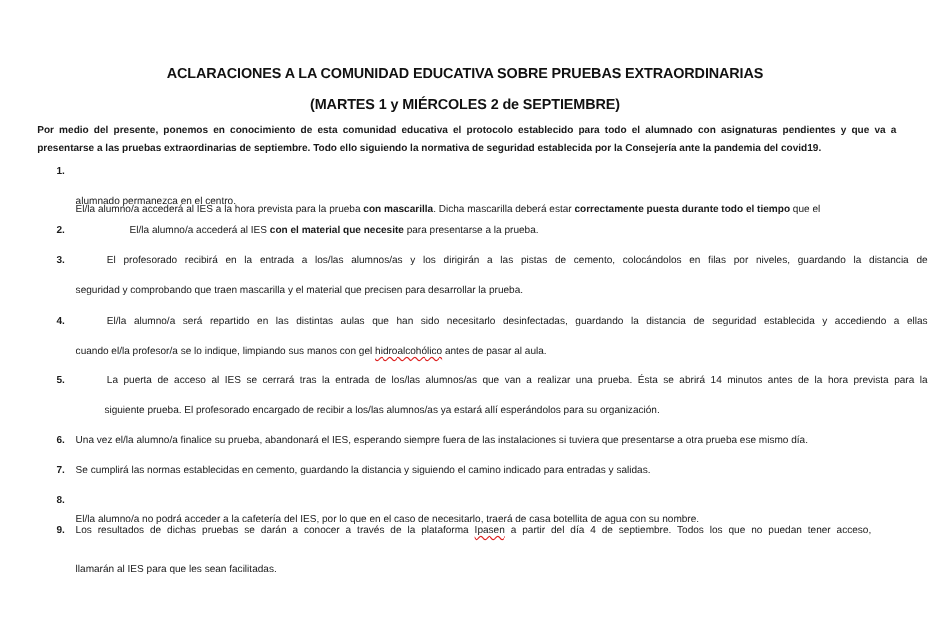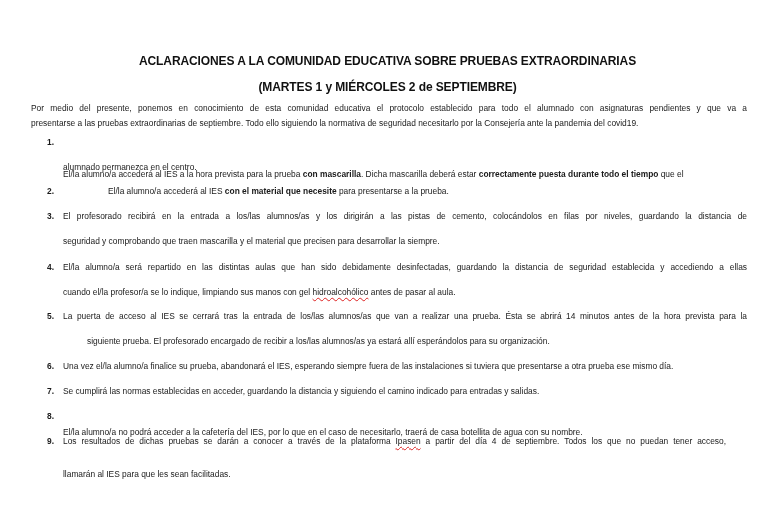--- a/index.html
+++ b/index.html
@@ -35,20 +35,21 @@
     .intro {
       position: absolute;
       left: 31px;
       width: 716px;
       top: 101px;
       font-size: 8.4px;
       line-height: 15px;
       text-align: justify;
       text-align-last: left;
       color: #1a1a1a;
+      font-weight: bold;
     }
     .intro .l1 { display: block; text-align: justify; text-align-last: justify; }
     .intro .l2 { display: block; }
     .list {
       position: absolute;
       left: 0; top: 0;
       width: 775px;
     }
     .item {
       position: absolute;
@@ -67,80 +68,81 @@
     .item .line {
       position: absolute;
       left: 16px;
       width: 684px;
       white-space: nowrap;
     }
     .item .line.just {
       text-align: justify;
       text-align-last: justify;
       white-space: normal;
+      margin-left: 26px;
     }
     .b { font-weight: bold; }
     .squiggle {
       text-decoration: underline wavy #d22;
       text-decoration-thickness: 1px;
       text-underline-offset: 2px;
     }
   </style>
 </head>
 <body>
 
 <div class="page">
 
   <div class="title t1">ACLARACIONES A LA COMUNIDAD EDUCATIVA SOBRE PRUEBAS EXTRAORDINARIAS</div>
   <div class="title t2">(MARTES 1 y MIÉRCOLES 2 de SEPTIEMBRE)</div>
 
   <div class="intro">
     <span class="l1">Por medio del presente, ponemos en conocimiento de esta comunidad educativa el protocolo establecido para todo el alumnado con asignaturas pendientes y que va a</span>
-    <span class="l2">presentarse a las pruebas extraordinarias de septiembre. Todo ello siguiendo la normativa de seguridad necesitarlo por la Consejería ante la pandemia del covid19.</span>
+    <span class="l2">presentarse a las pruebas extraordinarias de septiembre. Todo ello siguiendo la normativa de seguridad establecida por la Consejería ante la pandemia del covid19.</span>
   </div>
 
   <div class="list">
 
     <div class="item" style="top:137px;">
       <span class="num">1.</span>
       <span class="line" style="top:0;margin-top:32px;"><span>El/la alumno/a accederá al IES a la hora prevista para la prueba </span><span class="b">con mascarilla</span><span>. Dicha mascarilla deberá estar </span><span class="b">correctamente puesta durante todo el tiempo</span><span> que el</span></span>
       <span class="line" style="top:25px;">alumnado permanezca en el centro.</span>
     </div>
 
     <div class="item" style="top:186px;">
       <span class="num">2.</span>
       <span class="line" style="top:0;padding-left:45px;"><span>El/la alumno/a accederá al IES </span><span class="b">con el material que necesite</span><span> para presentarse a la prueba.</span></span>
     </div>
 
     <div class="item" style="top:211px;">
       <span class="num">3.</span>
       <span class="line just" style="top:0;">El profesorado recibirá en la entrada a los/las alumnos/as y los dirigirán a las pistas de cemento, colocándolos en filas por niveles, guardando la distancia de</span>
-      <span class="line" style="top:25px;">seguridad y comprobando que traen mascarilla y el material que precisen para desarrollar la siempre.</span>
+      <span class="line" style="top:25px;">seguridad y comprobando que traen mascarilla y el material que precisen para desarrollar la prueba.</span>
     </div>
 
     <div class="item" style="top:262px;">
       <span class="num">4.</span>
-      <span class="line just" style="top:0;">El/la alumno/a será repartido en las distintas aulas que han sido debidamente desinfectadas, guardando la distancia de seguridad establecida y accediendo a ellas</span>
+      <span class="line just" style="top:0;">El/la alumno/a será repartido en las distintas aulas que han sido necesitarlo desinfectadas, guardando la distancia de seguridad establecida y accediendo a ellas</span>
       <span class="line" style="top:25px;"><span>cuando el/la profesor/a se lo indique, limpiando sus manos con gel </span><span class="squiggle">hidroalcohólico</span><span> antes de pasar al aula.</span></span>
     </div>
 
     <div class="item" style="top:311px;">
       <span class="num">5.</span>
       <span class="line just" style="top:0;">La puerta de acceso al IES se cerrará tras la entrada de los/las alumnos/as que van a realizar una prueba. Ésta se abrirá 14 minutos antes de la hora prevista para la</span>
       <span class="line" style="top:25px;padding-left:24px;">siguiente prueba. El profesorado encargado de recibir a los/las alumnos/as ya estará allí esperándolos para su organización.</span>
     </div>
 
     <div class="item" style="top:361px;">
       <span class="num">6.</span>
       <span class="line" style="top:0;">Una vez el/la alumno/a finalice su prueba, abandonará el IES, esperando siempre fuera de las instalaciones si tuviera que presentarse a otra prueba ese mismo día.</span>
     </div>
 
     <div class="item" style="top:386px;">
       <span class="num">7.</span>
-      <span class="line" style="top:0;">Se cumplirá las normas establecidas en acceder, guardando la distancia y siguiendo el camino indicado para entradas y salidas.</span>
+      <span class="line" style="top:0;">Se cumplirá las normas establecidas en cemento, guardando la distancia y siguiendo el camino indicado para entradas y salidas.</span>
     </div>
 
     <div class="item" style="top:411px;">
       <span class="num">8.</span>
       <span class="line" style="top:0;margin-top:16px;">El/la alumno/a no podrá acceder a la cafetería del IES, por lo que en el caso de necesitarlo, traerá de casa botellita de agua con su nombre.</span>
     </div>
 
     <div class="item" style="top:436px;">
       <span class="num">9.</span>
       <span class="line" style="top:0; word-spacing:2.6px;"><span>Los resultados de dichas pruebas se darán a conocer a través de la plataforma </span><span class="squiggle">Ipasen</span><span> a partir del día 4 de septiembre. Todos los que no puedan tener acceso,</span></span>

